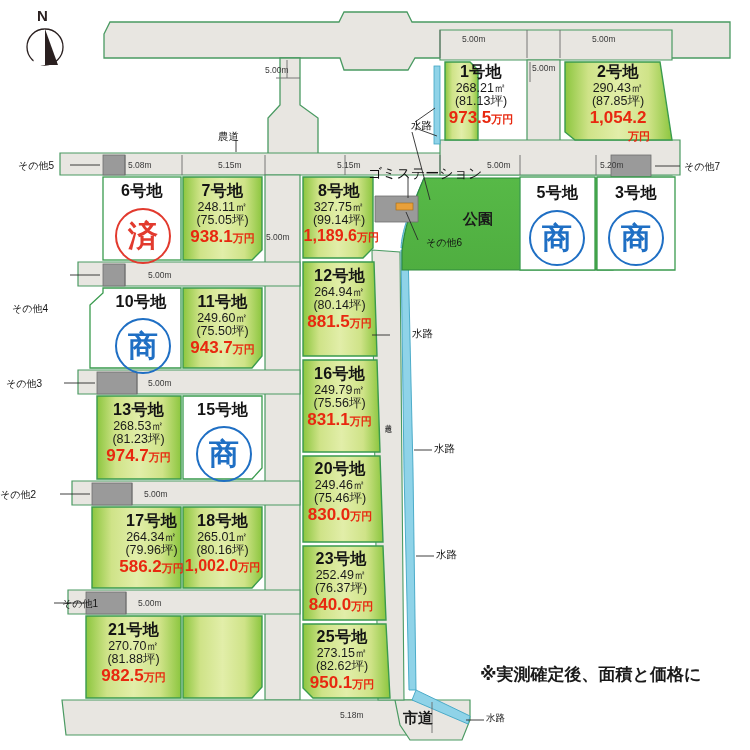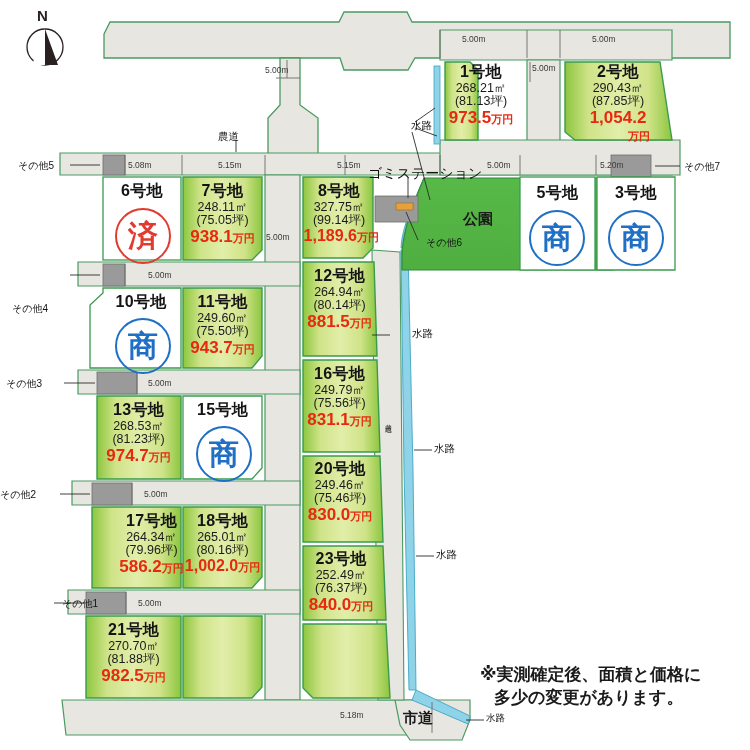--- a/index.html
+++ b/index.html
@@ -317,20 +317,26 @@
   </div>
 
 
   <div class="lot" style="left:300px;top:551px;width:82px;">
     <div class="lname">23号地</div>
     <div class="lsqm">252.49㎡</div>
     <div class="ltsu">(76.37坪)</div>
     <div class="lprice"><span>840.0</span><span class="unit">万円</span></div>
   </div>
 
+  <div class="lot" style="left:300px;top:629px;width:84px;">
+    <div class="lname">25号地</div>
+    <div class="lsqm">273.15㎡</div>
+    <div class="ltsu">(82.62坪)</div>
+    <div class="lprice"><span>950.1</span><span class="unit">万円</span></div>
+  </div>
 
   <div class="parkname" style="left:463px;top:210px;">公園</div>
   <div class="roadname" style="left:403px;top:709px;">市道</div>
   <div class="annot" style="left:218px;top:130px;">農道</div>
   <div class="vtext" style="left:383px;top:418px;">農道</div>
   <div class="annot" style="left:368px;top:165px;font-size:14px;">ゴミステーション</div>
 
   <div class="annot" style="left:411px;top:119px;">水路</div>
   <div class="annot" style="left:412px;top:327px;">水路</div>
   <div class="annot" style="left:434px;top:442px;">水路</div>
@@ -358,16 +364,15 @@
   <div class="dim" style="left:266px;top:232px;">5.00m</div>
 
   <div class="dim" style="left:148px;top:270px;">5.00m</div>
   <div class="dim" style="left:148px;top:378px;">5.00m</div>
   <div class="dim" style="left:144px;top:489px;">5.00m</div>
   <div class="dim" style="left:138px;top:598px;">5.00m</div>
   <div class="dim" style="left:340px;top:710px;">5.18m</div>
 
   <div class="note" style="left:480px;top:664px;">
     <div>※実測確定後、面積と価格に</div>
-    <div style="margin-left:14px;">多少の変更があります。</div>
   </div>
 
 </div>
 
 </body></html>

